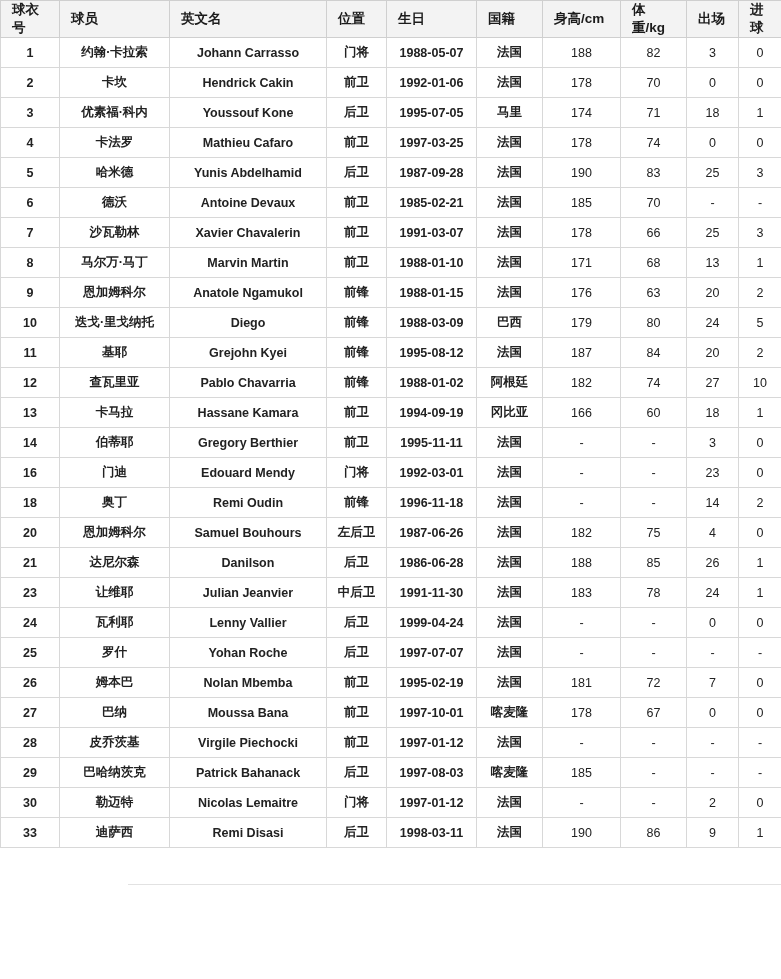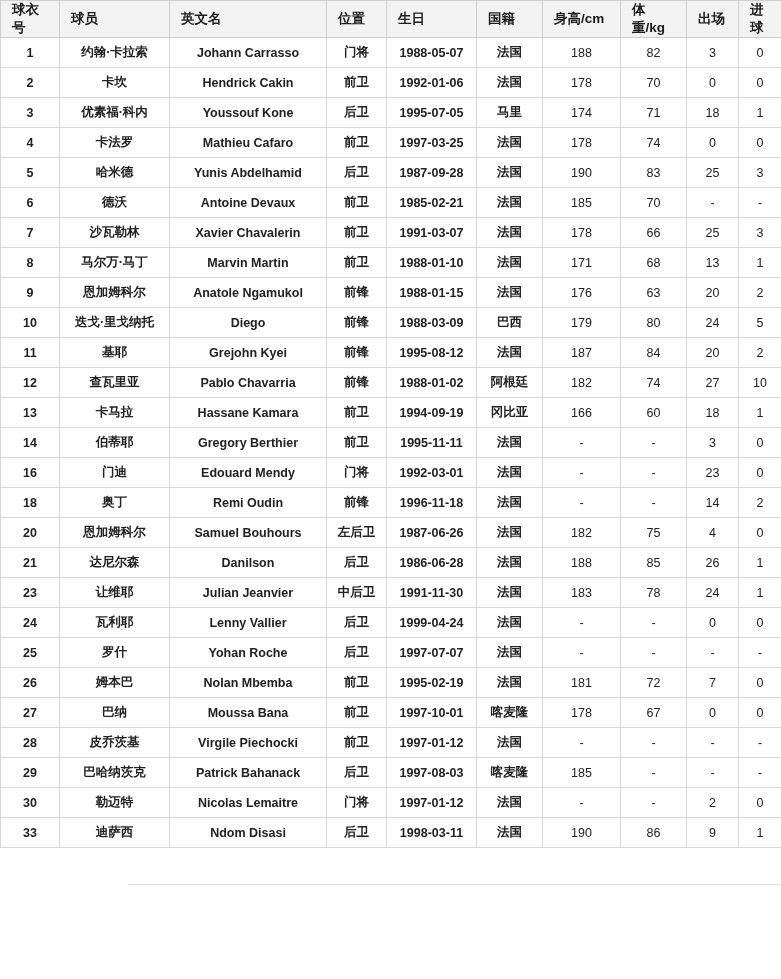--- a/index.html
+++ b/index.html
@@ -412,21 +412,21 @@
           <td class="c-birth">1997-01-12</td>
           <td class="c-nat">法国</td>
           <td class="c-h">-</td>
           <td class="c-w">-</td>
           <td class="c-apps">2</td>
           <td class="c-goals">0</td>
         </tr>
         <tr>
           <td class="c-num">33</td>
           <td class="c-cn">迪萨西</td>
-          <td class="c-en">Ndom Disasi</td>
+          <td class="c-en">Remi Disasi</td>
           <td class="c-pos">后卫</td>
           <td class="c-birth">1998-03-11</td>
           <td class="c-nat">法国</td>
           <td class="c-h">190</td>
           <td class="c-w">86</td>
           <td class="c-apps">9</td>
           <td class="c-goals">1</td>
         </tr>
       </tbody>
   </table>

